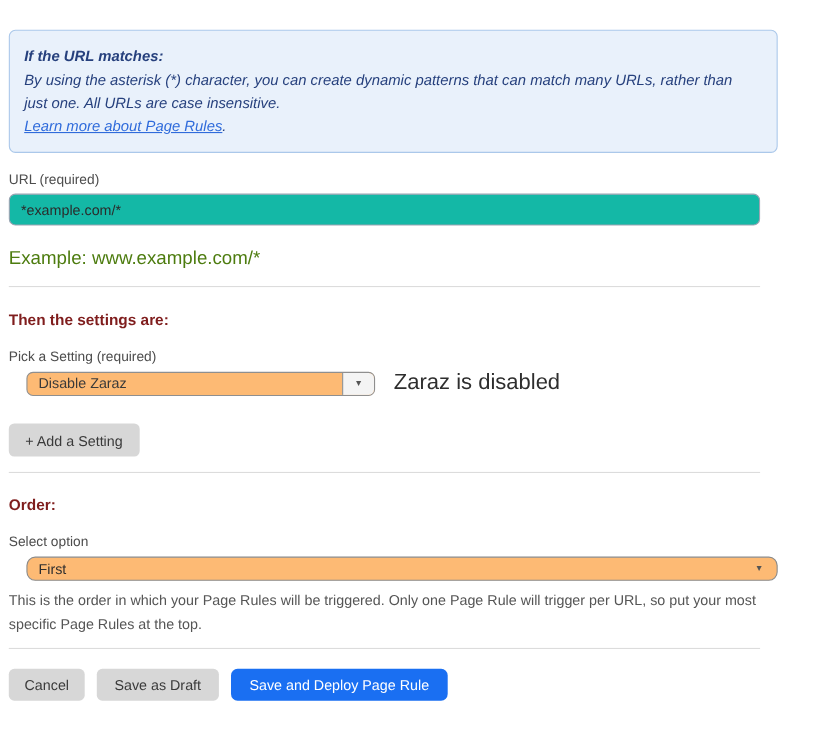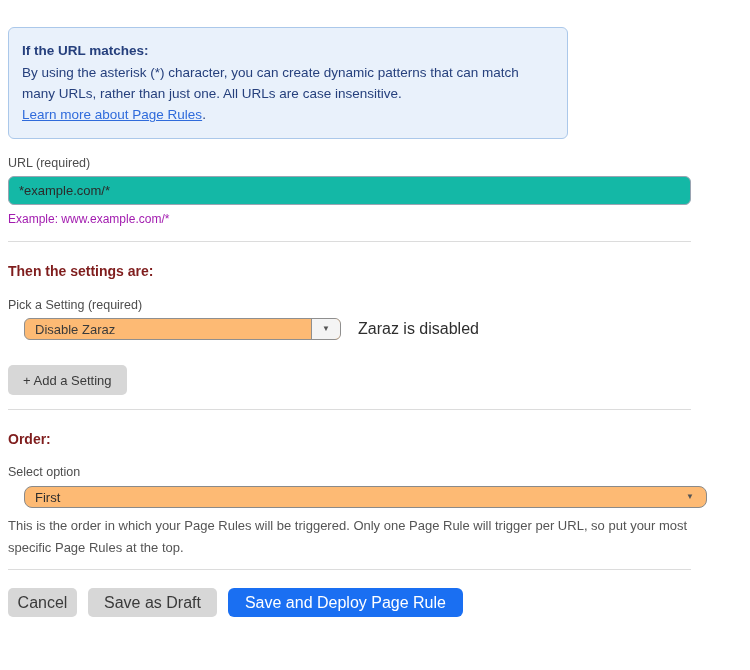--- a/index.html
+++ b/index.html
@@ -13,28 +13,29 @@
   .page { padding: 11px 8px 0 8px; width: 699px; }
 
   .page-title {
     font-size: 17px; font-weight: 700; color: #2e2e2e;
     letter-spacing: .1px;
   }
 
   
   .info-box {
     margin-top: 16px;
-    width: 560px;
+    width: 699px;
     background: #e9f1fb;
     border: 1px solid #abc8ea;
     border-radius: 6px;
     padding: 12px 14px 13px 13px;
     color: #26407d;
     font-size: 13.5px;
     line-height: 21px;
+    font-style: italic;
   }
   .info-box .info-heading { font-weight: 700; font-size: 13.5px; }
   .info-box .info-body { margin-top: 1px; max-width: 655px; }
   .info-box a.info-link {
     color: #2f6bdb; text-decoration: underline; cursor: pointer;
   }
   .info-box .info-link-suffix { color: #26407d; }
 
   .field-label {
     font-size: 12.5px; color: #4d4d4d; display: block;
@@ -46,21 +47,21 @@
     width: 683px; height: 29px;
     background: #14b8a6;
     border: 1px solid #9aa4b2;
     border-radius: 6px;
     padding: 0 10px;
     font-size: 13px; color: #2b2b2b;
     font-family: "Liberation Sans", "DejaVu Sans", sans-serif;
     outline: none;
     display: block;
   }
-  .example-text { margin-top: 7px; font-size: 12px; color: #a21caf; }
+  .example-text { margin-top: 20px; font-size: 17px; color: #4d7c0f; }
 
   .divider {
     border: none; border-top: 1px solid #dcdcdc;
     width: 683px; margin-top: 15px;
   }
 
   .section-heading {
     font-size: 14px; font-weight: 700; color: #7f1d1d;
     margin-top: 21px;
   }
@@ -84,21 +85,21 @@
     white-space: nowrap;
   }
   .select-arrow-segment {
     width: 29px; height: 100%;
     border-left: 1px solid #8f8f8f;
     background: #f4f4f4;
     display: flex; align-items: center; justify-content: center;
   }
   .arrow-glyph { font-size: 8px; color: #555; line-height: 1; }
   .setting-status {
-    margin-left: 17px; font-size: 16px; color: #2e2e2e;
+    margin-left: 17px; font-size: 20px; color: #2e2e2e;
   }
 
   .add-setting-button {
     margin-top: 25px;
     height: 30px; padding: 0 15px;
     background: #d7d7d7;
     border: none; border-radius: 5px;
     font-size: 13px; color: #3a3a3a;
     font-family: Liberation Sans, sans-serif;
     cursor: pointer; display: inline-block;
@@ -120,21 +121,21 @@
     margin-top: 7px;
     font-size: 13px; color: #555;
     line-height: 22px;
     max-width: 680px;
   }
 
   .actions-divider { margin-top: 10px; }
   .actions-row { margin-top: 18px; display: flex; align-items: center; }
   .btn {
     height: 29px; border: none; border-radius: 5px;
-    font-size: 16px; cursor: pointer;
+    font-size: 13px; cursor: pointer;
     font-family: "Liberation Sans", "DejaVu Sans", sans-serif;
   }
   .btn-gray { background: #d7d7d7; color: #3a3a3a; }
   .btn-cancel { width: 69px; }
   .btn-draft { margin-left: 11px; padding: 0 16px; }
   .btn-primary {
     margin-left: 11px; padding: 0 17px;
     background: #1a6ff2; color: #ffffff;
     border-radius: 6px;
   }

